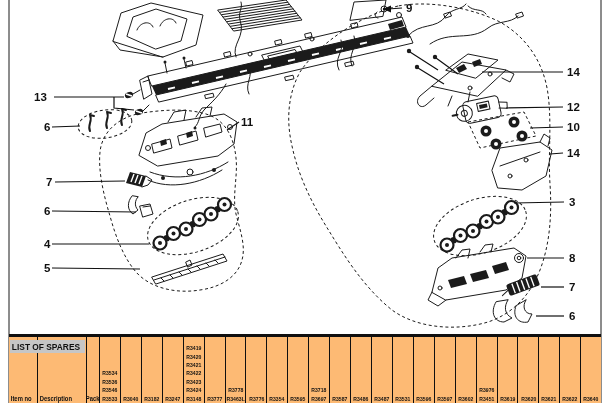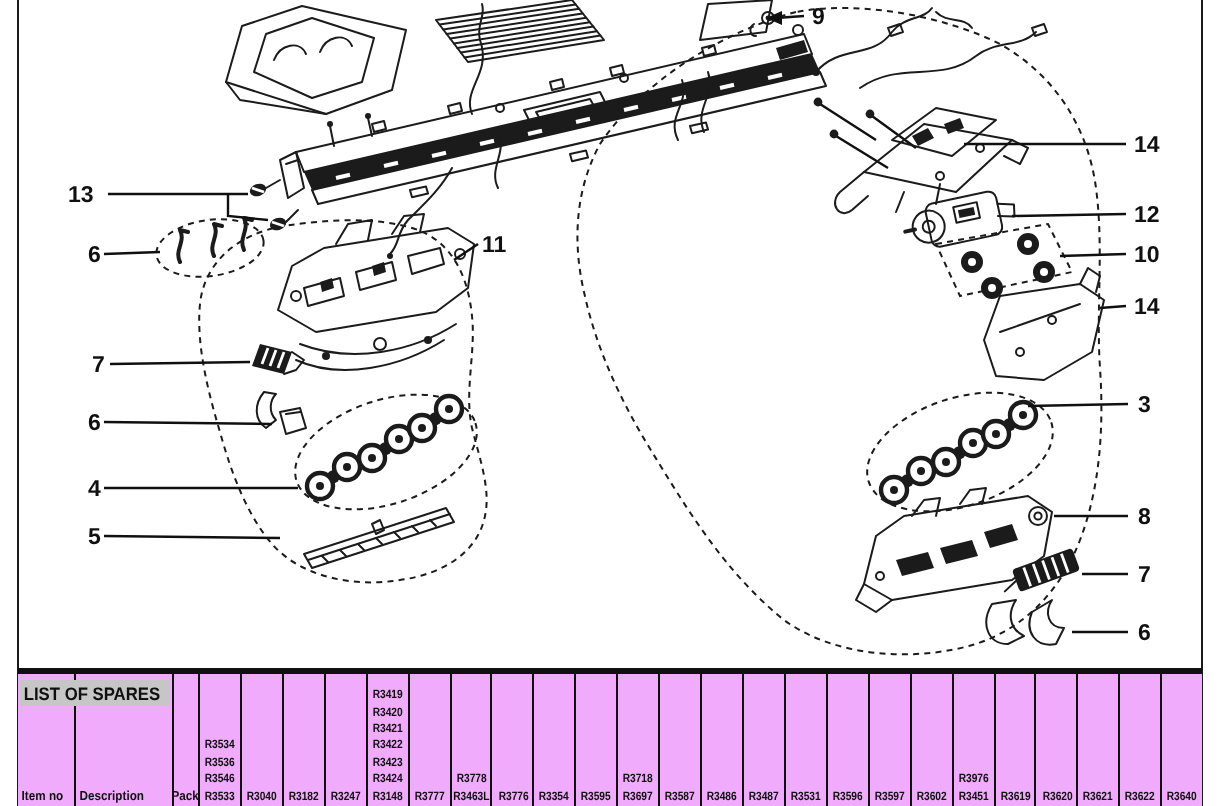--- a/index.html
+++ b/index.html
@@ -9,21 +9,21 @@
   .ln{fill:none;stroke:#1b1b1b;stroke-width:1;stroke-linejoin:round;stroke-linecap:round;}
   .ln2{fill:none;stroke:#1b1b1b;stroke-width:2;stroke-linejoin:round;stroke-linecap:round;}
   .lnf{fill:#1b1b1b;stroke:none;}
   .dash{fill:none;stroke:#1b1b1b;stroke-width:1;stroke-dasharray:3 2.6;}
   .wht{fill:none;stroke:#fff;stroke-width:2;stroke-linecap:butt;}
   .wht1{fill:none;stroke:#fff;stroke-width:1.4;stroke-linecap:butt;}
   .leader{fill:none;stroke:#101010;stroke-width:1.2;}
   .callout{font-family:"Liberation Sans",sans-serif;font-weight:bold;font-size:11.5px;fill:#101010;}
   
   #spares{position:absolute;left:9px;top:334px;width:592px;height:69px;border-top:3px solid #101010;
-          display:flex;box-sizing:border-box;background:#f0abfc;}
+          display:flex;box-sizing:border-box;background:#fdba74;}
   .tcol{box-sizing:border-box;border-left:1px solid #101010;display:flex;flex-direction:column;
         justify-content:flex-end;overflow:hidden;position:relative;}
   .tcol.first{border-left:none;}
   .col-item{width:28px;}
   .col-desc{width:49px;}
   .col-pack{width:13px;}
   .pcol{flex:1;border-left:1px solid #101010;box-sizing:border-box;display:flex;flex-direction:column;
         justify-content:flex-end;align-items:center;overflow:hidden;}
   .pv{font-size:6px;line-height:8.4px;font-weight:bold;color:#101010;white-space:nowrap;
       transform:scaleX(.85);transform-origin:center;}

